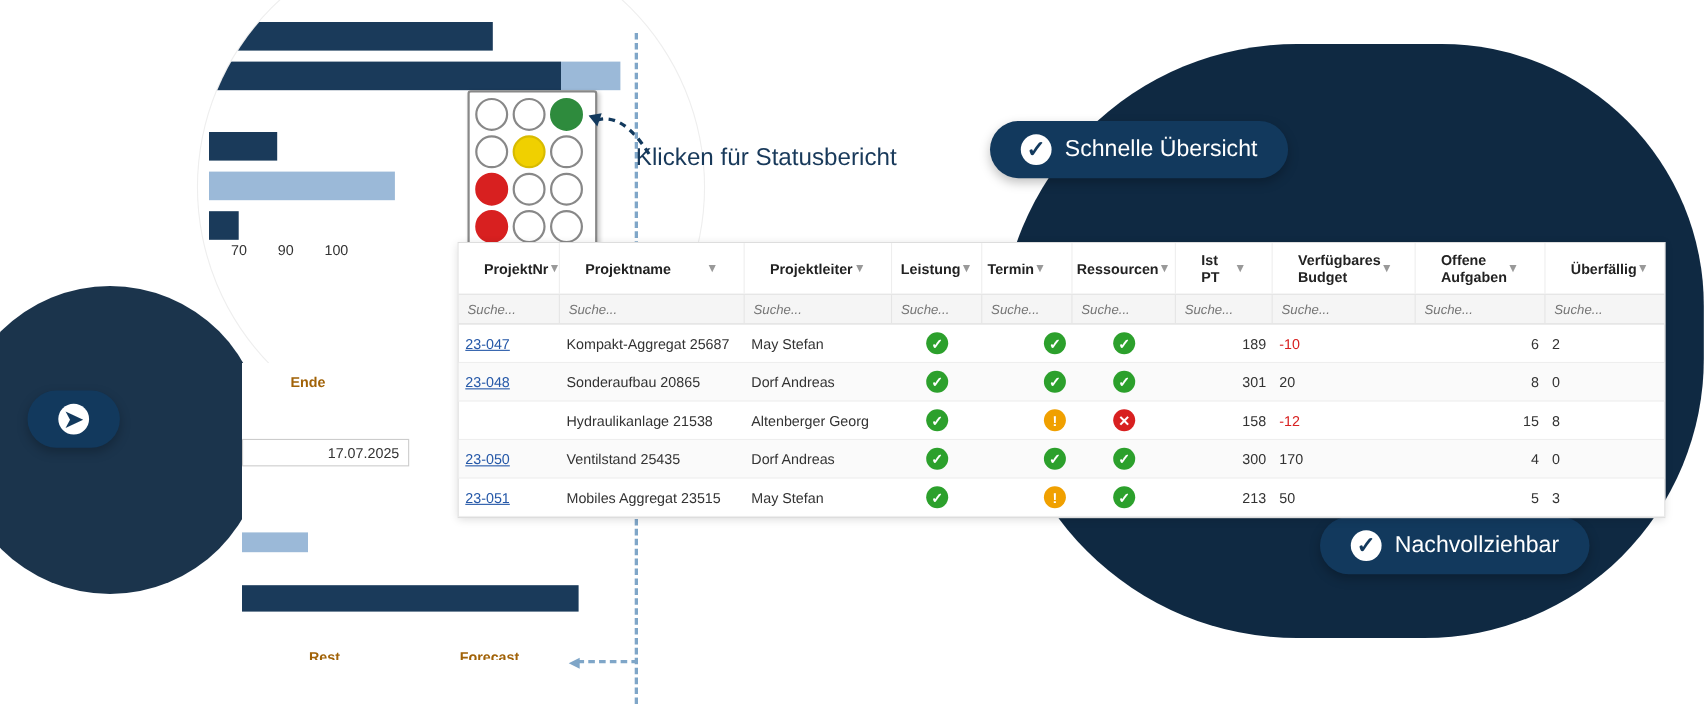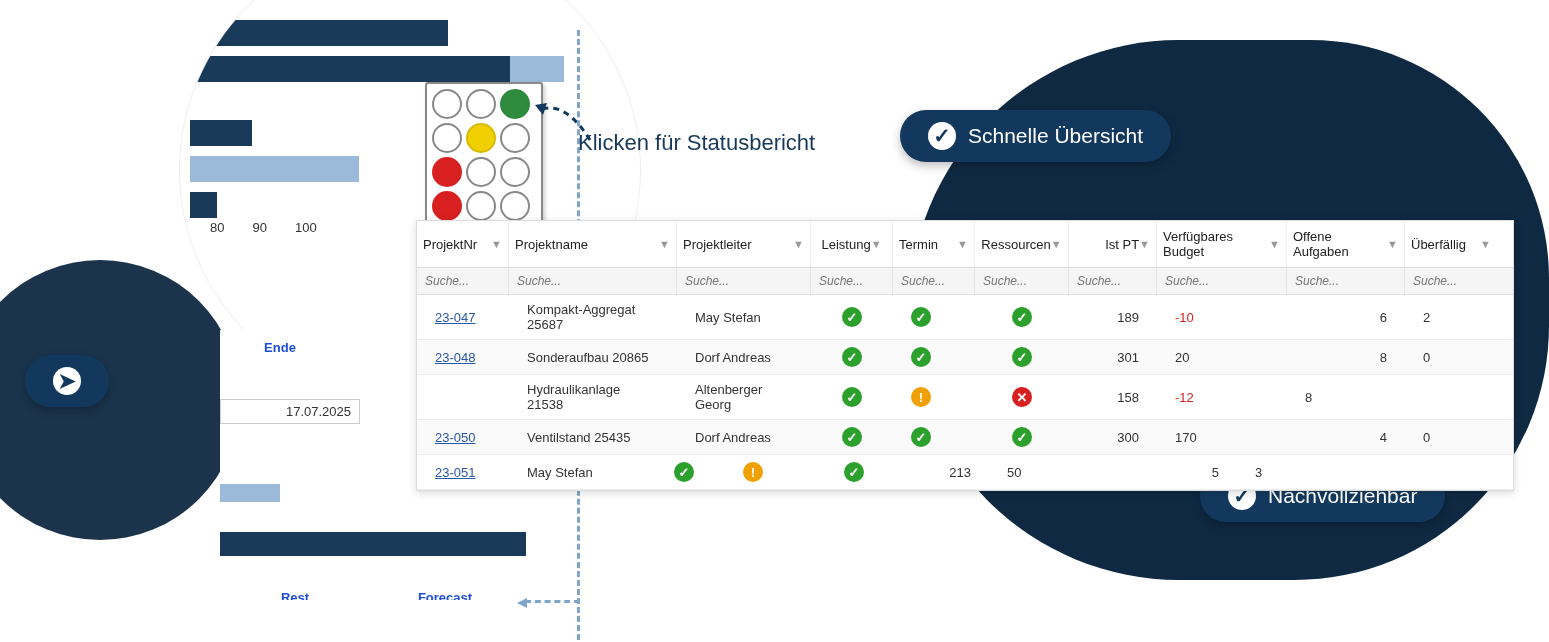--- a/index.html
+++ b/index.html
@@ -24,48 +24,48 @@
 .arrow-curve{position:absolute;left:535px;top:95px;width:60px;height:50px}
 .dash-line{position:absolute;left:577px;top:30px;width:0;height:610px;border-left:3px dashed #7fa6c8}
 .callout{position:absolute;left:578px;top:130px;font-size:22px;color:#18395a}
 .pill{position:absolute;display:flex;align-items:center;gap:12px;background:#12395d;color:#fff;border-radius:30px;padding:12px 28px;font-size:21px;font-weight:500;box-shadow:0 4px 10px rgba(0,0,0,.25)}
 .pill .ico{width:28px;height:28px;border-radius:50%;background:#fff;display:flex;align-items:center;justify-content:center;color:#12395d;font-weight:bold}
 .p1{left:900px;top:110px}
 .p2{left:25px;top:355px}
 .p3{left:1200px;top:470px}
 .table-wrap{position:absolute;left:416px;top:220px;width:1098px;background:#fff;border:1px solid #ddd;box-shadow:0 2px 8px rgba(0,0,0,.15);font-size:13px}
 .thead{display:flex;background:#fff;border-bottom:1px solid #ddd}
-.th{padding:8px 6px;font-weight:normal;color:#222;display:flex;align-items:center;justify-content:space-between;border-right:1px solid #eee}
+.th{padding:8px 23px;font-weight:bold;color:#222;display:flex;align-items:center;justify-content:space-between;border-right:1px solid #eee}
 .th:last-child{border-right:none}
 .fico{font-size:11px;color:#999;cursor:pointer}
 .srow{display:flex;background:#f5f5f5;border-bottom:1px solid #ddd}
 .sinp{padding:5px 6px;border-right:1px solid #e5e5e5}
 .sinp input{width:100%;border:none;background:transparent;font-size:12px;font-style:italic;color:#404040;outline:none}
 .sinp:last-child{border-right:none}
 .trow{display:flex;border-bottom:1px solid #eee}
 .trow:nth-child(even){background:#fafafa}
-.td{padding:7px 18px;color:#333;display:flex;align-items:center}
+.td{padding:7px 6px;color:#333;display:flex;align-items:center}
 .c0{width:92px}
 .c1{width:168px}
 .c2{width:134px}
 .c3{width:82px;justify-content:center}
-.c4{width:82px;justify-content:space-between}
+.c4{width:82px;justify-content:flex-end}
 .c5{width:94px;justify-content:center}
 .c6{width:88px;justify-content:flex-end}
 .c7{width:130px;}
 .c8{width:118px;justify-content:flex-end}
 .c9{width:100px;justify-content:space-between;padding-right:14px}
 .lnk{color:#2558a8;text-decoration:underline;cursor:pointer}
 .st{width:20px;height:20px;border-radius:50%;display:inline-flex;align-items:center;justify-content:center;color:#fff;font-size:13px;font-weight:bold}
 .st-g{background:#2ca02c}
 .st-y{background:#f0a000}
 .st-r{background:#d82020}
 .neg{color:#d82020}
 .bg-slice{position:absolute;left:220px;top:330px;width:340px;height:270px;background:#fff;font-size:13px;color:#333;overflow:hidden}
-.mini-h{font-weight:bold;text-align:center;padding:4px;color:#1d4ed8}
+.mini-h{font-weight:bold;text-align:center;padding:4px;color:#a16207}
 .mini-cell{border:1px solid #ccc;padding:4px 8px;text-align:right;background:#fff}
 .dash-arrow{position:absolute;left:525px;top:600px;width:55px;height:0;border-top:3px dashed #7fa6c8}
 </style>
 </head>
 <body>
 
 <div class="blob blob1"></div>
 <div class="blob blob2"></div>
 
 <div class="circ-window">
@@ -82,33 +82,33 @@
         <div class="seg sg-d" style="width:14%"></div>
       </div>
     <div class="bar">
         <div class="seg sg-l" style="width:38%"></div>
       </div>
     <div class="bar">
         <div class="seg sg-d" style="width:6%"></div>
       </div>
   </div>
   <div class="ticks">
-    <span>80</span>
+    <span>70</span>
       <span>90</span>
       <span>100</span>
   </div>
 </div>
 
 <div class="bg-slice">
   <div style="display:flex;margin-top:6px">
     <div class="mini-h" style="width:120px">Ende</div>
   </div>
   <div style="height:40px"></div>
   <div style="display:flex">
-    <div class="mini-cell" style="width:140px">17.07.2025</div>
+    <div class="mini-cell" style="width:152px">17.07.2025</div>
   </div>
   <div style="height:20px"></div>
   <div style="display:flex;justify-content:flex-end;width:300px;margin-top:40px">
     <div style="width:60px;height:18px;background:#9bb9d8;margin-right:auto"></div>
   </div>
   <div class="bar" style="height:24px;margin:30px 0">
       <div class="seg sg-d" style="width:90%"></div>
     </div>
   <div style="display:flex;width:300px">
     <div class="mini-h" style="flex:1">Rest</div>
@@ -274,20 +274,21 @@
         <div class="td c4">
           <span class="st st-y">!</span>
         </div>
         <div class="td c5">
           <span class="st st-r">✕</span>
         </div>
         <div class="td c6">158</div>
         <div class="td c7">
           <span class="neg">-12</span>
         </div>
+        <div class="td c8">15</div>
         <div class="td c9">8</div>
       </div>
       <div class="trow">
         <div class="td c0">
           <span class="lnk">23-050</span>
         </div>
         <div class="td c1">Ventilstand 25435</div>
         <div class="td c2">Dorf Andreas</div>
         <div class="td c3">
           <span class="st st-g">✓</span>
@@ -302,20 +303,21 @@
         <div class="td c7">
           <span>170</span>
         </div>
         <div class="td c8">4</div>
         <div class="td c9">0</div>
       </div>
       <div class="trow">
         <div class="td c0">
           <span class="lnk">23-051</span>
         </div>
+        <div class="td c1">Mobiles Aggregat 23515</div>
         <div class="td c2">May Stefan</div>
         <div class="td c3">
           <span class="st st-g">✓</span>
         </div>
         <div class="td c4">
           <span class="st st-y">!</span>
         </div>
         <div class="td c5">
           <span class="st st-g">✓</span>
         </div>

